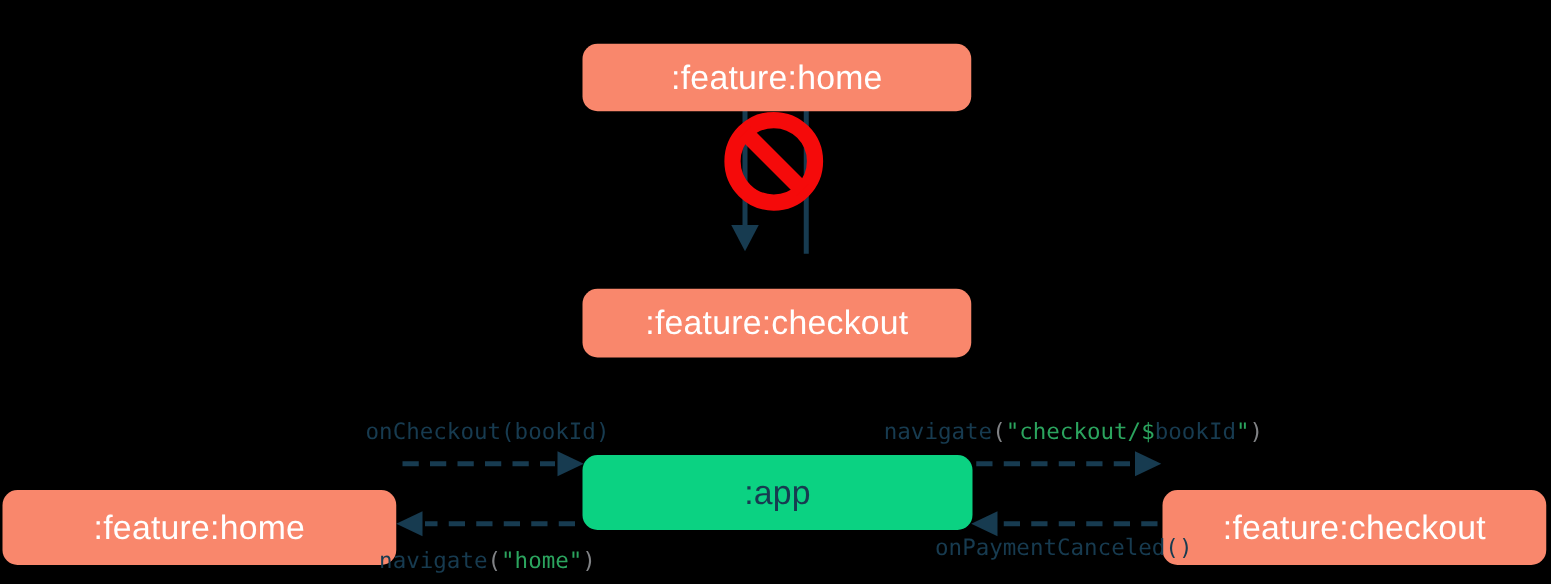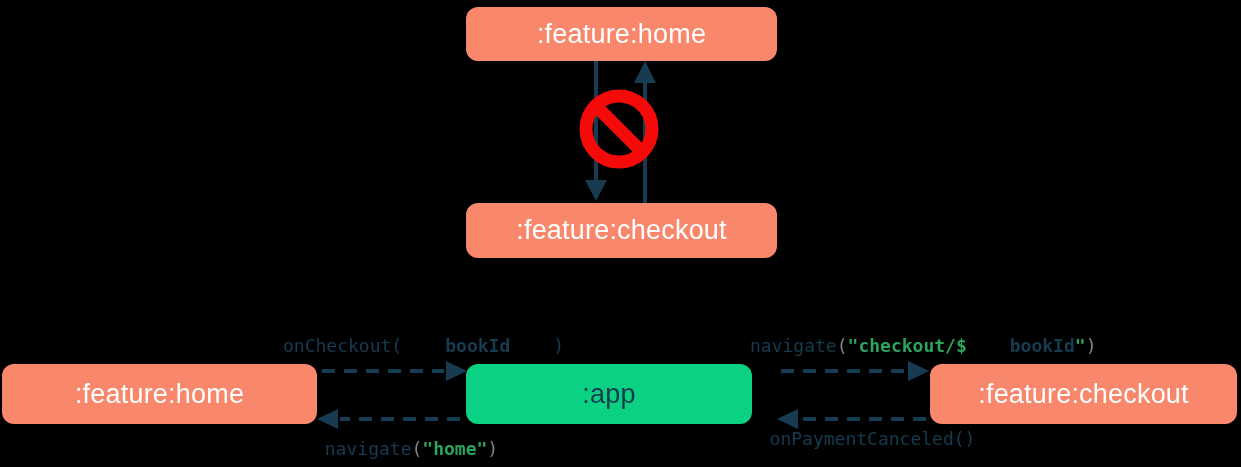--- a/index.html
+++ b/index.html
@@ -27,29 +27,30 @@
     display: flex;
     align-items: center;
     justify-content: center;
     font-size: 27px;
     letter-spacing: 0.2px;
     white-space: nowrap;
   }
   .box-feature {
     background: var(--feature, #F9876C);
     color: var(--feature-text, #FFFFFF);
+    margin-top: 28px;
   }
   .box-app {
     background: var(--app, #0BD282);
     color: var(--navy, #173B50);
   }
   #top-home      { left: 466px; top:   7px; width: 311px; height: 54px; }
   #top-checkout  { left: 466px; top: 203px; width: 311px; height: 55px; }
   #bottom-home     { left:   2px; top: 364px; width: 315px; height: 60px; }
-  #bottom-app      { left: 466px; top: 364px; width: 286px; height: 60px; text-align: center; }
+  #bottom-app      { left: 466px; top: 364px; width: 312px; height: 60px; text-align: center; }
   #bottom-checkout { left: 930px; top: 364px; width: 307px; height: 60px; }
 
   .arrow-line {
     stroke: var(--navy, #173B50);
     stroke-width: 4;
     fill: none;
   }
   .arrow-line.dashed { stroke-dasharray: 13 9; }
   .arrow-head { fill: var(--navy, #173B50); }
   .noentry-stroke {
@@ -64,24 +65,24 @@
     font-size: 18px;
     font-weight: 500;
     text-align: center;
     white-space: nowrap;
   }
   #label-oncheckout { left: 240px; top: 335px; width: 300px; }
   #label-navcheckout { left: 707px; top: 335px; width: 300px; }
   #label-navhome { left: 240px; top: 438px; width: 300px; }
   #label-onpayment { left: 701px; top: 428px; width: 300px; }
 
-  .tok-navy  { color: var(--navy, #173B50); margin-left: 43px; }
+  .tok-navy  { color: var(--navy, #173B50); }
   .tok-green { color: var(--code-green, #2BA45E); }
   .tok-gray  { color: var(--code-gray, #808285); }
-  .tok-bold  { font-weight: 700; }
+  .tok-bold  { font-weight: 400; }
 </style>
 </head>
 <body>
 
 <div class="stage">
 
   <svg class="overlay" width="1241" height="467" viewBox="0 0 1241 467">
 
     <g>
       <line class="arrow-line" x1="596" y1="61" x2="596" y2="182"></line>

